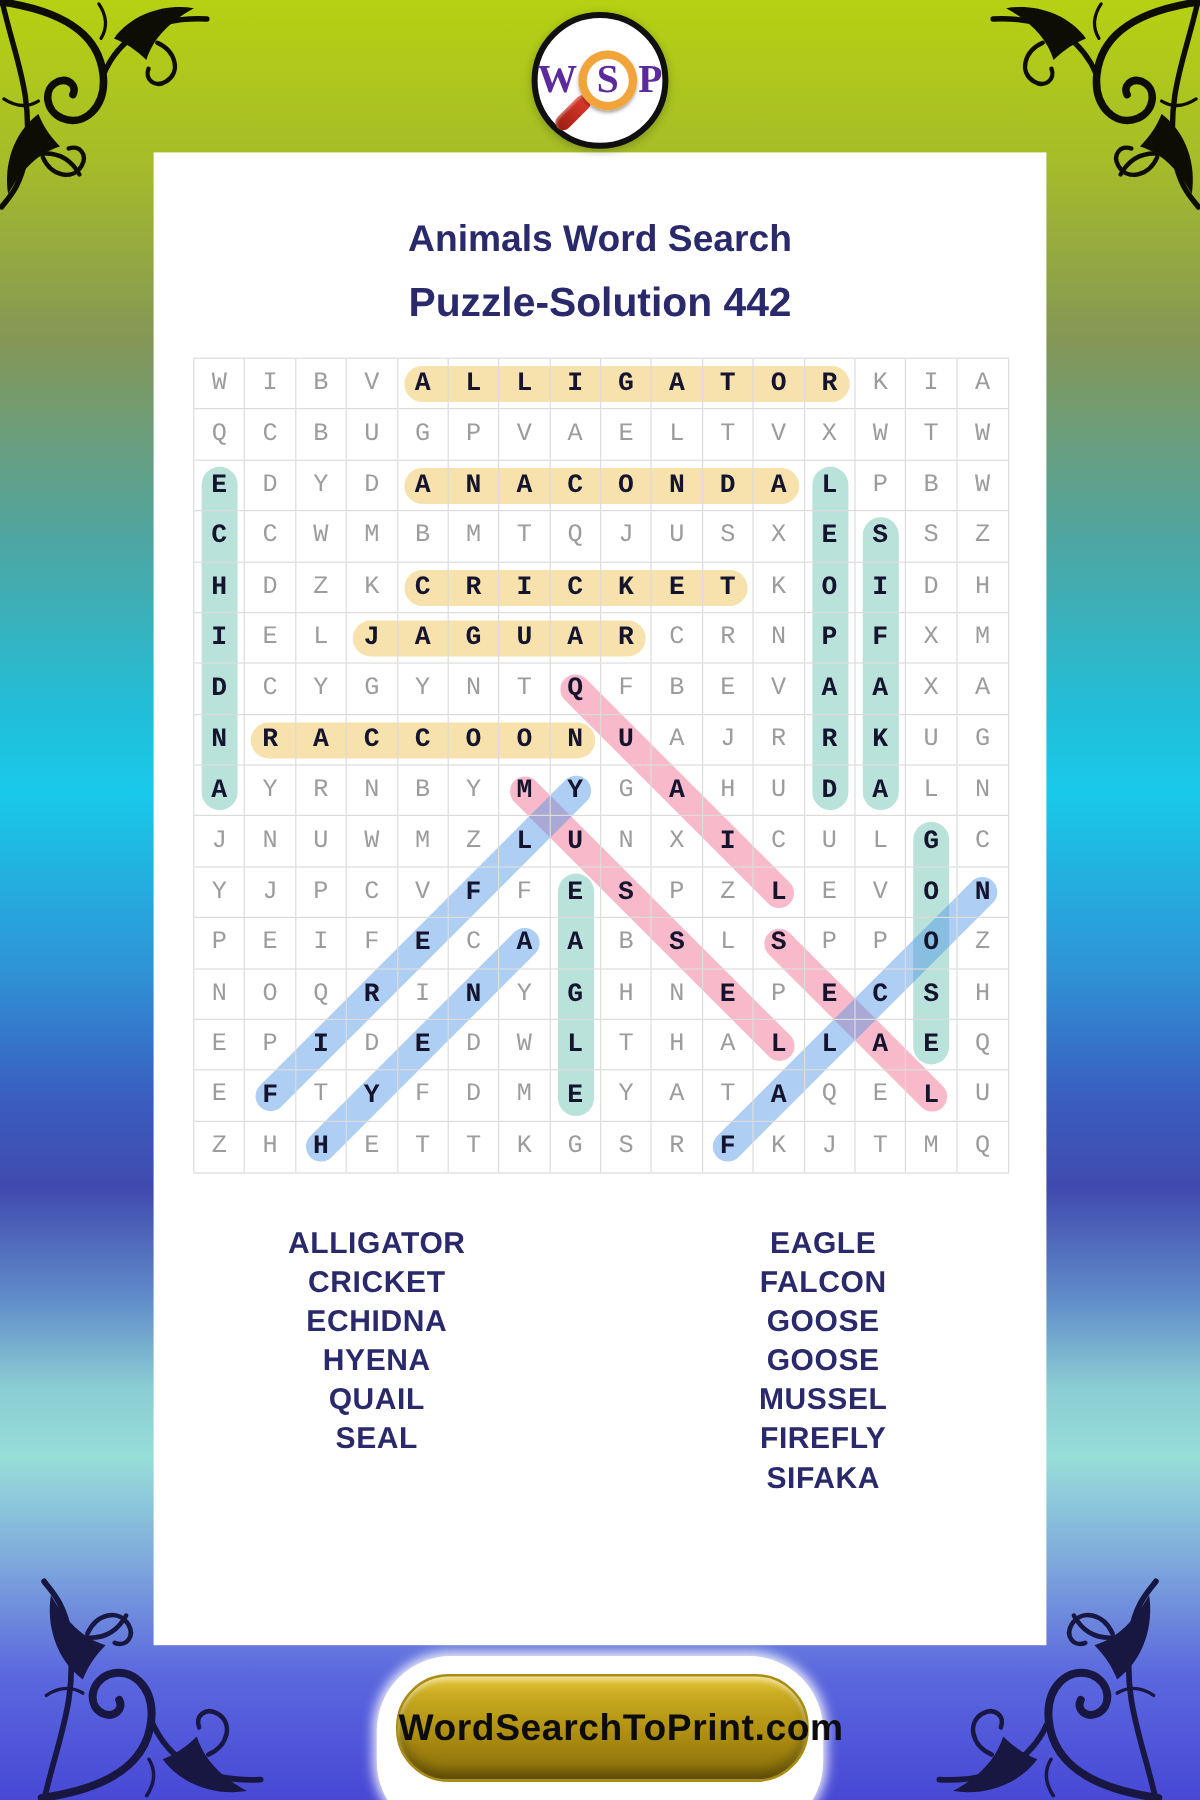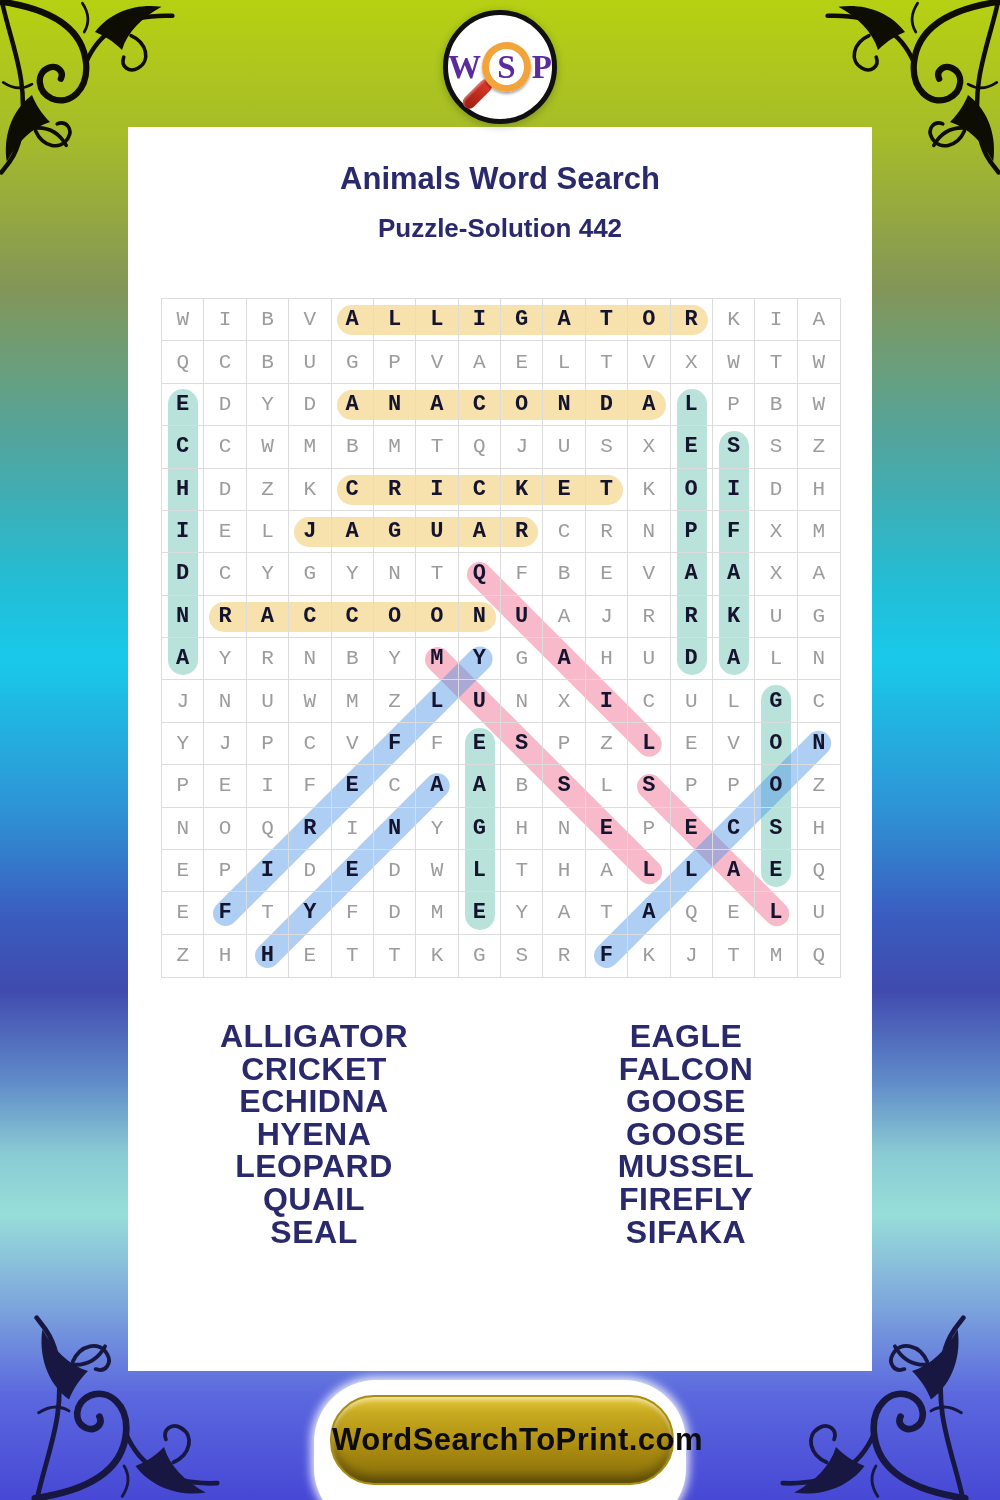--- a/index.html
+++ b/index.html
@@ -21,36 +21,36 @@
     gap:7px;box-shadow:0 2px 8px rgba(0,0,0,.25);z-index:5;}
   .logo span{font-family:"Liberation Serif",serif;font-weight:bold;font-size:33px;color:var(--logo-purple,#5b2b9d);}
   .ls-wrap{position:relative;width:38px;height:38px;display:flex;align-items:center;justify-content:center;}
   .ring{position:absolute;inset:-6px;border:7px solid var(--logo-orange,#f2a43a);border-radius:50%;
     box-shadow:inset 0 2px 2px rgba(255,255,255,.7),0 2px 3px rgba(0,0,0,.35);}
   .handle{position:absolute;width:13px;height:36px;border-radius:7px;left:-17px;bottom:-26px;
     transform:rotate(45deg);background:linear-gradient(180deg,#e23b2e,#9e1d10);
     box-shadow:inset 2px 0 2px rgba(255,255,255,.35);}
   
   .card{position:absolute;left:128px;top:127px;width:744px;height:1244px;background:#ffffff;}
-  .card h1{margin:34px 0 0 0;text-align:center;font-size:31px;font-weight:bold;color:var(--navy,#29296b);}
-  .card h2{margin:16px 0 0 0;text-align:center;font-size:26px;font-weight:bold;color:var(--navy,#29296b);}
+  .card h1{margin:54px 0 0 0;text-align:center;font-size:31px;font-weight:bold;color:var(--navy,#29296b);}
+  .card h2{margin:16px 0 0 0;text-align:center;font-size:34px;font-weight:bold;color:var(--navy,#29296b);}
   
   .grid{position:absolute;left:33px;top:171px;width:678px;height:678px;border:1px solid #dcdcdc;background:#fff;}
   .hl-layer{position:absolute;inset:0;z-index:1;}
   .hl{position:absolute;}
   .cell-layer{position:absolute;inset:0;display:grid;z-index:2;
     grid-template-columns:repeat(16,1fr);grid-template-rows:repeat(16,1fr);}
   .cell{border-right:1px solid #dcdcdc;border-bottom:1px solid #dcdcdc;display:flex;align-items:center;
     justify-content:center;font-family:"Liberation Mono",monospace;font-size:21px;color:var(--grid-gray,#9c9c9c);}
   .cell:nth-child(16n){border-right:none;}
   .cell:nth-child(n+241){border-bottom:none;}
   .cell.sol{font-weight:bold;font-size:22px;color:var(--grid-ink,#14142e);}
   
   .words{position:absolute;top:893px;left:0;right:0;display:flex;}
-  .wcol{flex:1;text-align:center;font-weight:bold;font-size:32px;line-height:32.6px;
+  .wcol{flex:1;text-align:center;font-weight:bold;font-size:25px;line-height:32.6px;
     color:var(--navy,#29296b);letter-spacing:.5px;}
   
   .pill-glow{position:absolute;left:314px;top:1380px;width:372px;height:150px;background:#ffffff;
     border-radius:62px;box-shadow:0 0 10px 3px rgba(255,255,255,.9);}
   .site-btn{position:absolute;left:330px;top:1395px;width:340px;height:86px;border-radius:44px;
     background:linear-gradient(180deg,#e6c93e 0%,#c9aa20 18%,#ae8f12 55%,#93780c 85%,#7d650a 100%);
     border:2px solid #a98c14;display:flex;align-items:center;cursor:pointer;
     box-shadow:inset 0 3px 4px rgba(255,255,255,.5),inset 0 -7px 10px rgba(0,0,0,.28);}
   .site-btn span{font-weight:bold;font-size:31px;color:#0c0c0c;letter-spacing:.5px;}
 </style>
@@ -381,21 +381,20 @@
           <div class="cell">Q</div>
         </div>
     </div>
 
     <div class="words">
       <div class="wcol">
           <div>ALLIGATOR</div>
           <div>CRICKET</div>
           <div>ECHIDNA</div>
           <div>HYENA</div>
-          <div>LEOPARD</div>
           <div>QUAIL</div>
           <div>SEAL</div>
         </div>
       <div class="wcol">
           <div>EAGLE</div>
           <div>FALCON</div>
           <div>GOOSE</div>
           <div>GOOSE</div>
           <div>MUSSEL</div>
           <div>FIREFLY</div>

